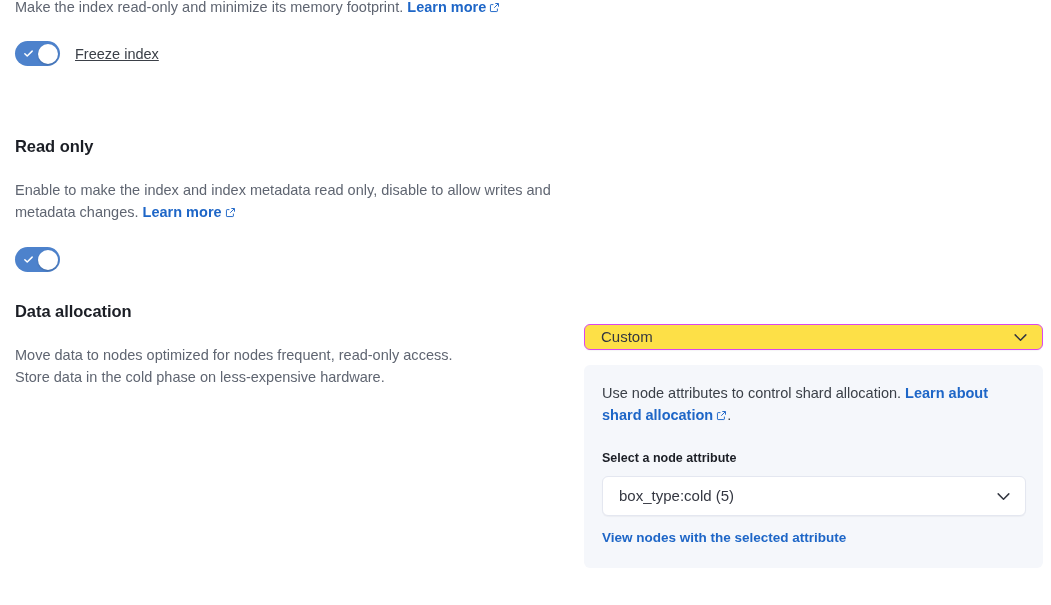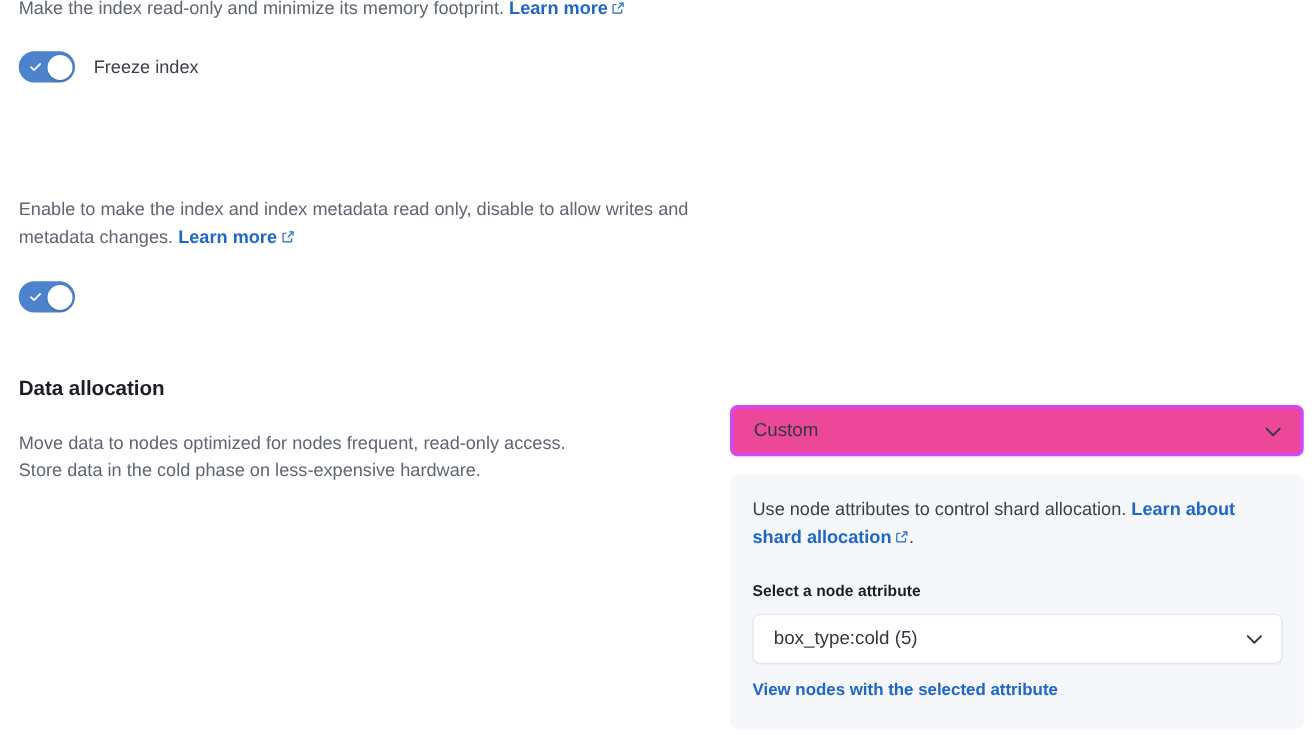--- a/index.html
+++ b/index.html
@@ -95,37 +95,38 @@
     top: 7px;
     width: 11px;
     height: 11px;
   }
   .switch .chk svg { display: block; }
   .toggle-label {
     margin-left: 15px;
     font-size: 14.5px;
     color: #3b4048;
     line-height: 20px;
+    text-decoration: underline;
   }
 
   
   .field-label {
     font-size: 12.5px;
     font-weight: bold;
     color: #1b1e25;
     line-height: 18px;
     letter-spacing: 0.02px;
   }
   .select {
     position: relative;
     width: 100%;
-    height: 41px;
+    height: 26px;
     border-radius: 6px;
-    background: #ec4899;
-    border: 3px solid #d946ef;
+    background: #fde047;
+    border: 1px solid #d946ef;
     box-shadow: 0 1px 1px rgba(20,30,60,0.04);
     display: flex;
     align-items: center;
     cursor: pointer;
   }
   .select .value {
     padding-left: 16px;
     font-size: 15px;
     color: #343741;
     line-height: 20px;
@@ -178,20 +179,21 @@
               <path d="M2 6.2l2.6 2.6L10 3.4"></path>
             </svg>
           </span>
         <span class="knob"></span>
       </div>
       <span class="toggle-label">Freeze index</span>
     </div>
   </div>
 
   <div class="left-col" style="top:135px;">
+    <h3 class="heading" style="margin:0;">Read only</h3>
 
     <p class="desc" style="margin:22px 0 0 0; width:552px;"><span>Enable to make the index and index metadata read only, disable to allow writes and metadata changes. </span><a class="link link-inline">Learn more</a><span class="ext-icon"><svg viewBox="0 0 16 16" width="11" height="11" fill="none" stroke="#1e66c7" stroke-width="1.4">
             <path d="M9.2 2.2h4.6v4.6"></path>
             <path d="M13.3 2.7L7.6 8.4"></path>
             <path d="M12.2 9.6v3.4a.9.9 0 0 1-.9.9H3a.9.9 0 0 1-.9-.9V4.7a.9.9 0 0 1 .9-.9h3.4"></path>
           </svg></span></p>
 
     <div class="toggle-row" style="margin-top:24px;">
       <div class="switch">
         <span class="chk">

